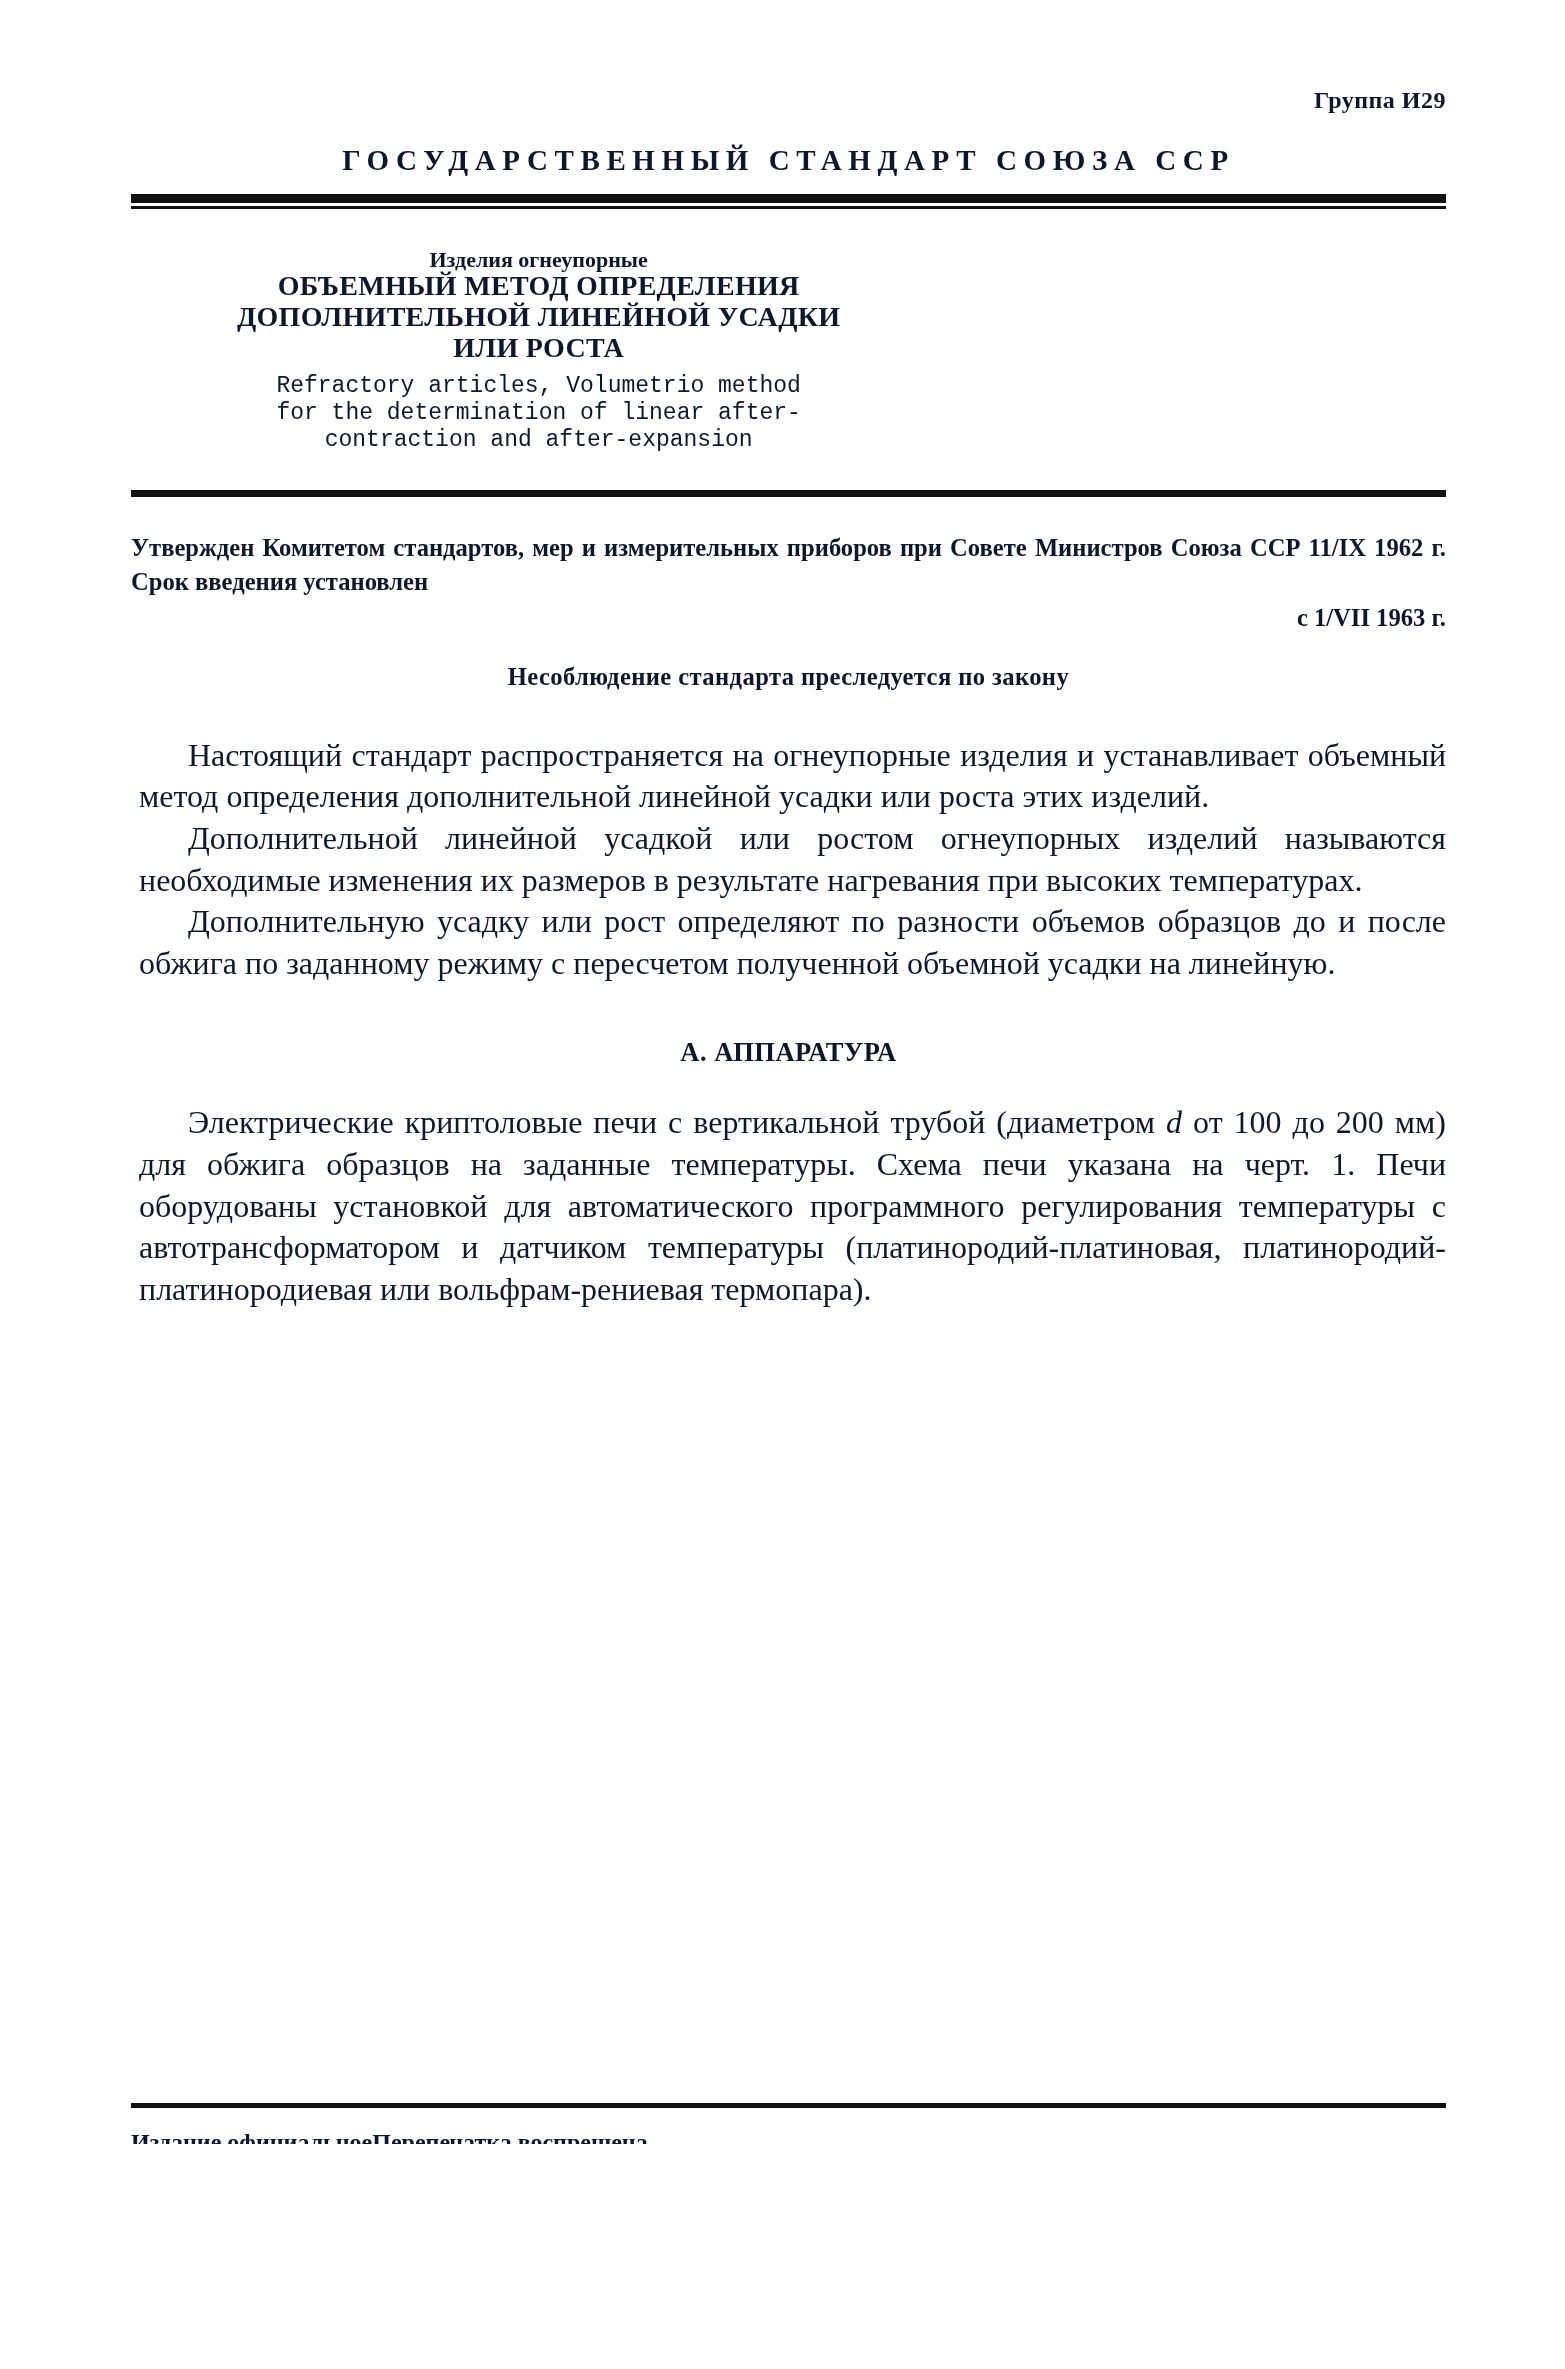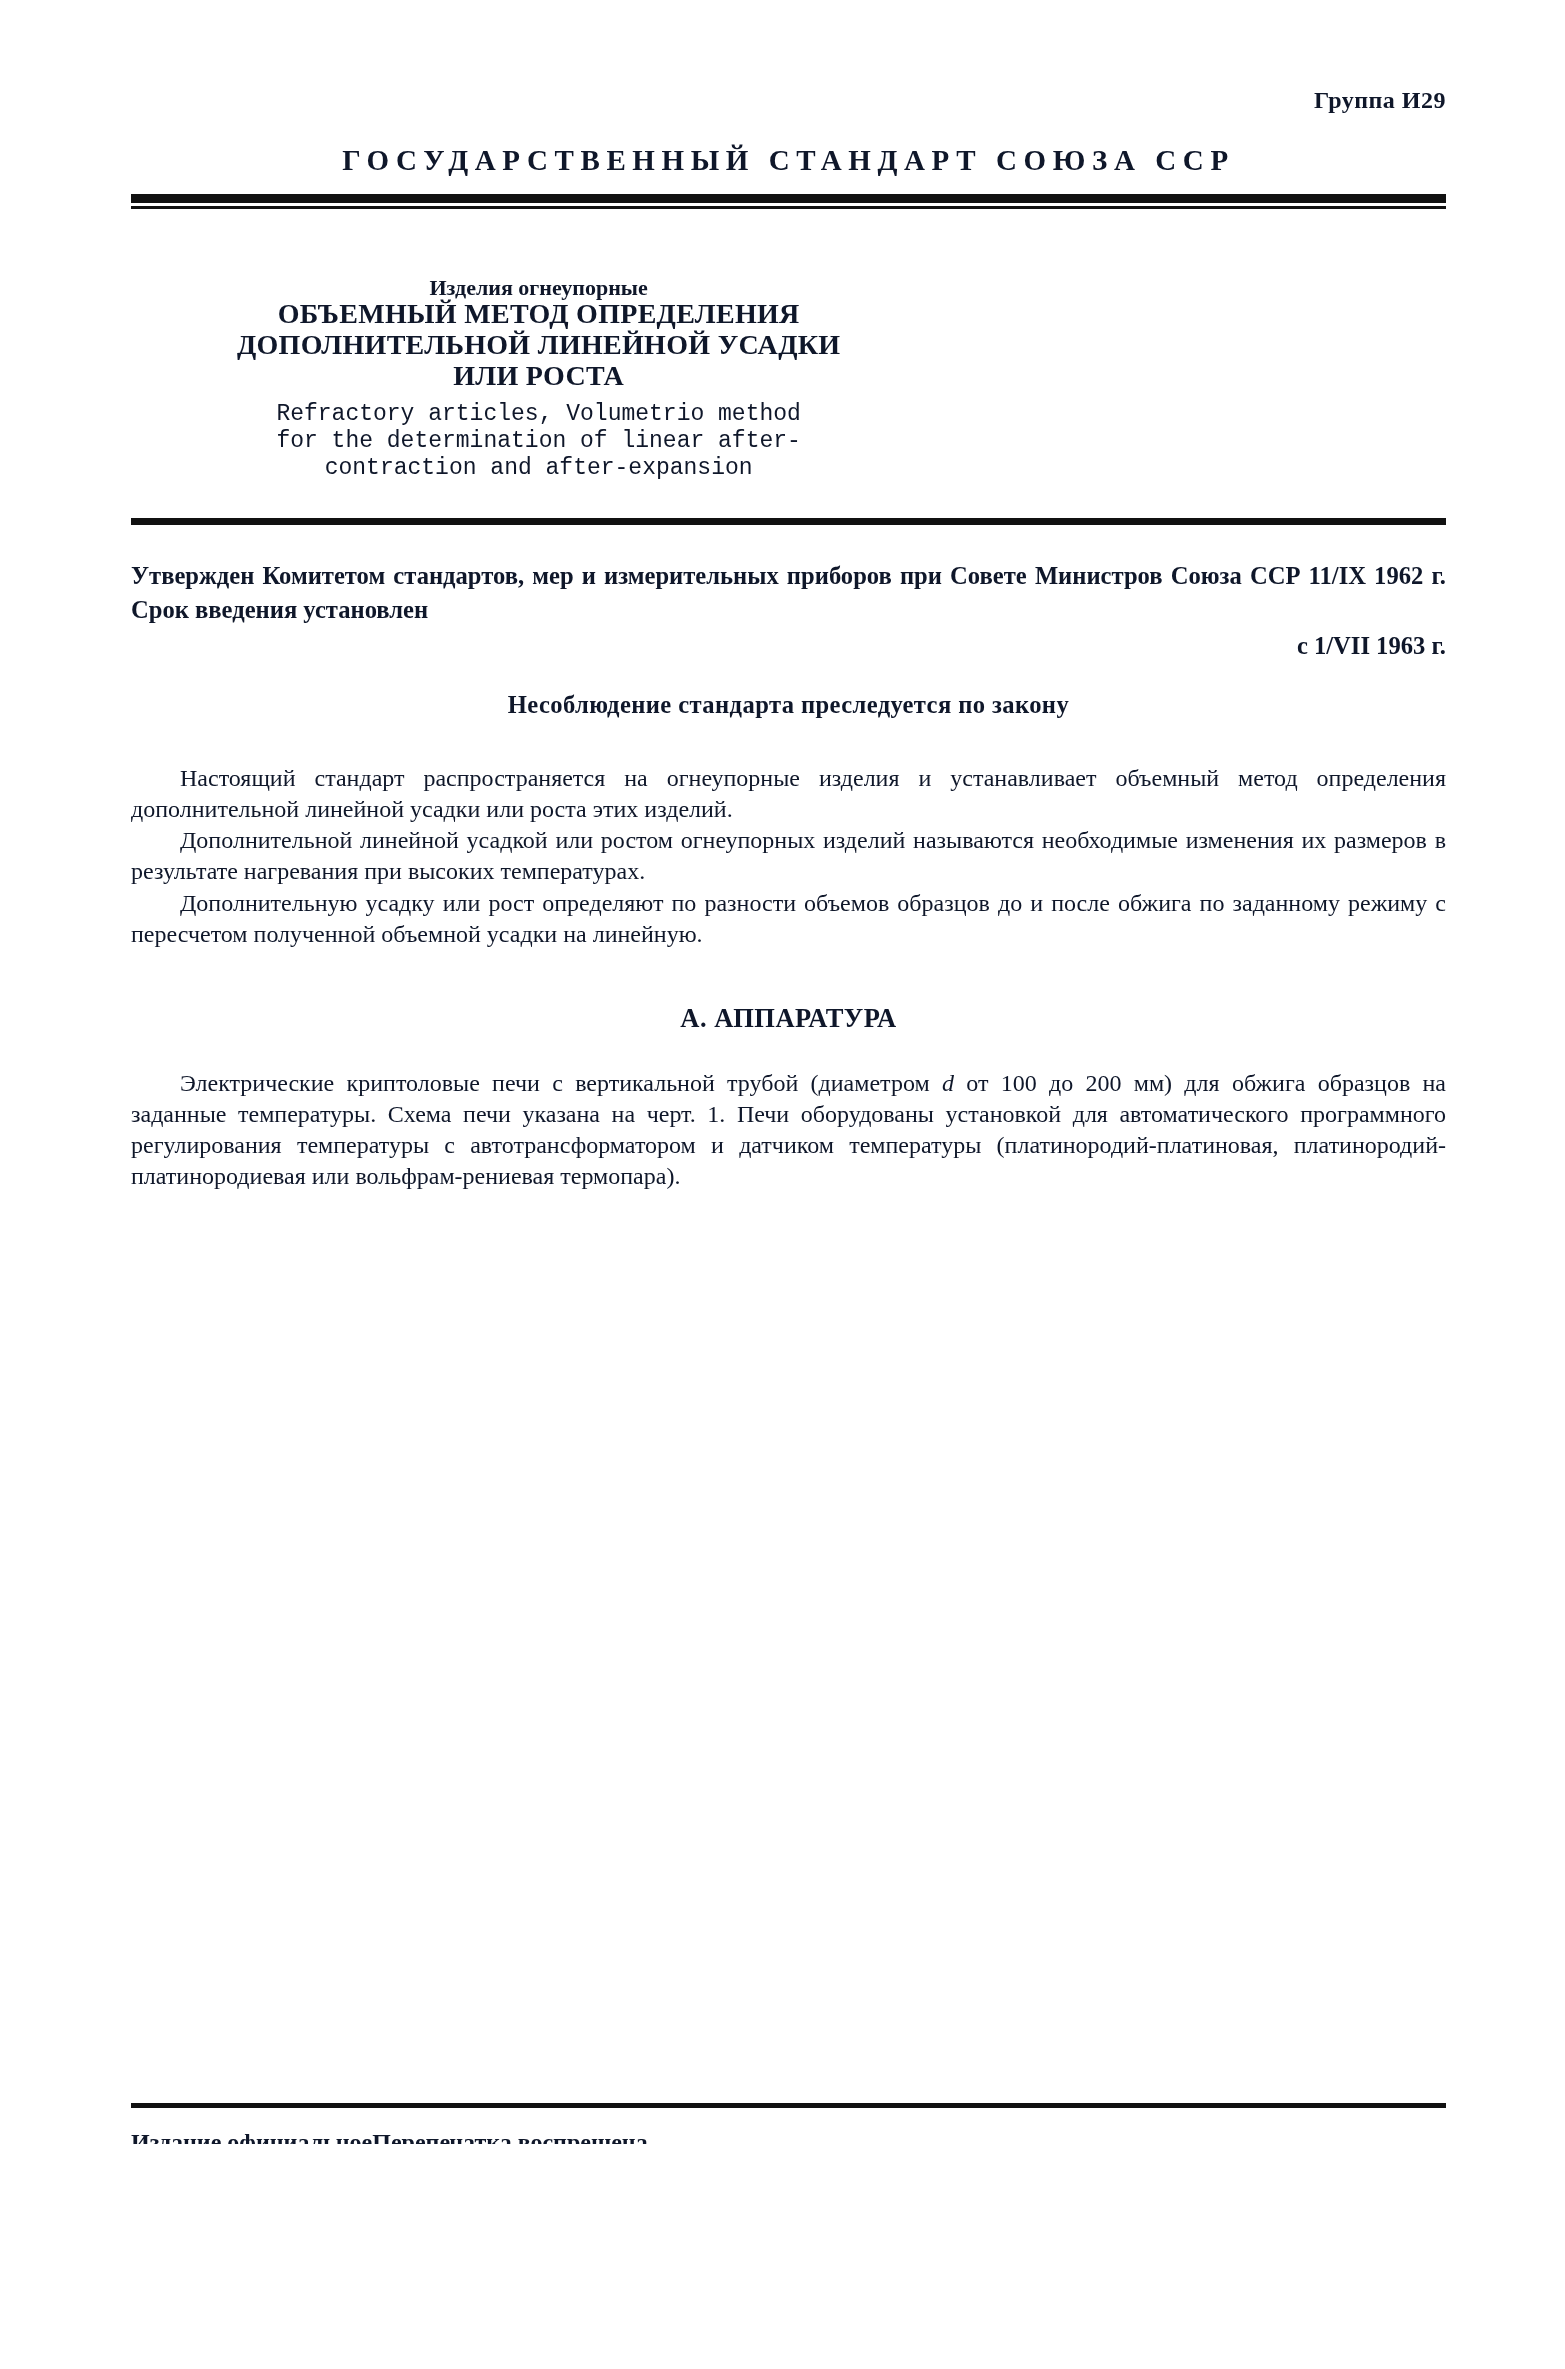--- a/index.html
+++ b/index.html
@@ -47,21 +47,21 @@
   }
   .rule-thin {
     height: 2.8px;
     background: #111;
     margin-top: 3.8px;
   }
   
   .title-block {
     display: flex;
     align-items: flex-start;
-    margin-top: 52px;
+    margin-top: 24px;
   }
   .title-left {
     width: 62%;
     text-align: center;
     padding-top: 15px;
   }
   .title-right {
     width: 38%;
     text-align: center;
     padding-top: 9.5px;
@@ -123,24 +123,25 @@
   }
   .warning {
     text-align: center;
     font-size: 24.6px;
     font-weight: bold;
     margin-top: 28px;
     letter-spacing: 0.4px;
   }
   
   .body-text {
-    font-size: 24px;
+    font-size: 32px;
     line-height: 1.30;
     margin-top: 44px;
     text-align: justify;
+    margin-left: 8px;
   }
   .body-text p {
     margin: 0;
     text-indent: 49px;
   }
   .section-head {
     text-align: center;
     font-size: 26.5px;
     font-weight: bold;
     margin-top: 53px;

